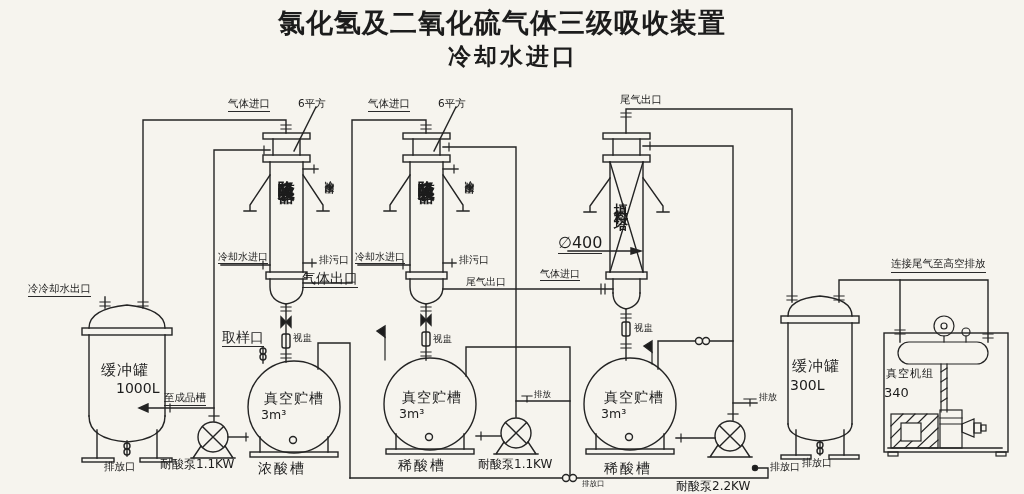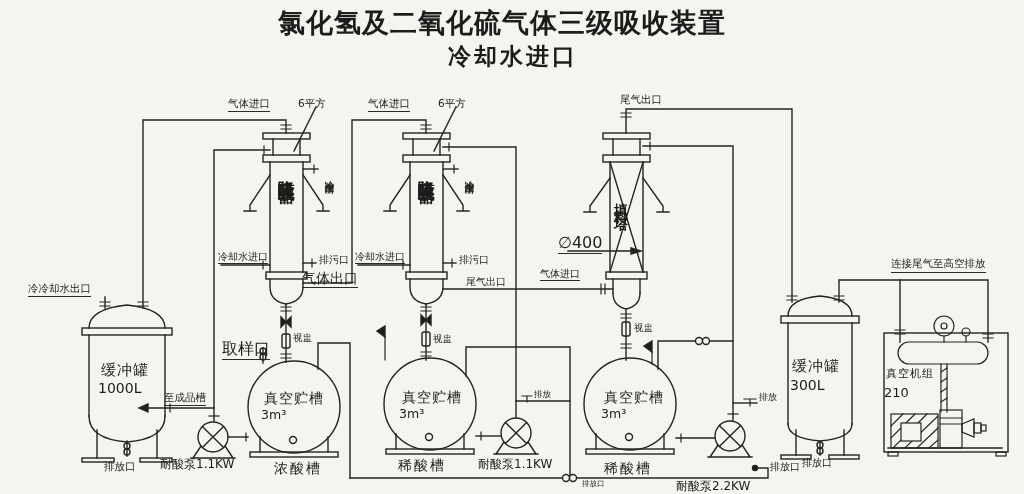--- a/index.html
+++ b/index.html
@@ -229,21 +229,21 @@
       <rect x="888" y="452" width="10" height="4"></rect>
       <rect x="996" y="452" width="10" height="4"></rect>
     </g>
   </svg>
 
   <div class="lbl ttl" style="left:278px;top:8px;font-size:27px;">氯化氢及二氧化硫气体三级吸收装置</div>
   <div class="lbl ttl" style="left:448px;top:44px;font-size:23px;letter-spacing:3px;">冷却水进口</div>
 
   <div class="lbl ul" style="left:28px;top:283px;">冷冷却水出口</div>
   <div class="lbl" style="left:101px;top:362px;font-size:15px;letter-spacing:1px;">缓冲罐</div>
-  <div class="lbl" style="left:98px;top:381px;font-size:14px;">1000L</div>
+  <div class="lbl" style="left:116px;top:381px;font-size:14px;">1000L</div>
   <div class="lbl" style="left:104px;top:461px;">排放口</div>
   <div class="lbl ul" style="left:164px;top:392px;">至成品槽</div>
   <div class="lbl" style="left:160px;top:458px;font-size:12px;">耐酸泵1.1KW</div>
 
   <div class="lbl ul" style="left:228px;top:98px;">气体进口</div>
   <div class="lbl" style="left:298px;top:98px;">6平方</div>
   <div class="lbl vl" style="left:277px;top:166px;font-size:17px;font-weight:600;letter-spacing:2px;">降膜吸收器</div>
   <div class="lbl vl" style="left:324px;top:172px;font-size:10px;letter-spacing:1px;">冷冷却水出口</div>
   <div class="lbl ul" style="left:218px;top:251px;font-size:10px;">冷却水进口</div>
   <div class="lbl" style="left:319px;top:254px;font-size:10px;">排污口</div>
@@ -255,25 +255,25 @@
   <div class="lbl vl" style="left:464px;top:172px;font-size:10px;letter-spacing:1px;">冷冷却水出口</div>
   <div class="lbl ul" style="left:355px;top:251px;font-size:10px;">冷却水进口</div>
   <div class="lbl" style="left:459px;top:254px;font-size:10px;">排污口</div>
   <div class="lbl" style="left:466px;top:276px;font-size:10px;">尾气出口</div>
 
   <div class="lbl" style="left:620px;top:94px;">尾气出口</div>
   <div class="lbl vl" style="left:613px;top:192px;font-size:14px;font-weight:600;letter-spacing:7px;">填料塔</div>
   <div class="lbl ul" style="left:558px;top:234px;font-size:16px;">∅400</div>
   <div class="lbl ul" style="left:540px;top:268px;font-size:10px;">气体进口</div>
 
-  <div class="lbl ul" style="left:222px;top:340px;font-size:16px;">取样口</div>
+  <div class="lbl ul" style="left:222px;top:330px;font-size:14px;">取样口</div>
   <div class="lbl" style="left:293px;top:333px;font-size:9.5px;">视盅</div>
   <div class="lbl" style="left:264px;top:391px;font-size:14px;letter-spacing:1px;">真空贮槽</div>
   <div class="lbl" style="left:261px;top:408px;font-size:12.5px;">3m³</div>
-  <div class="lbl" style="left:274px;top:461px;font-size:14px;letter-spacing:2px;text-align:center;">浓酸槽</div>
+  <div class="lbl" style="left:258px;top:461px;font-size:14px;letter-spacing:2px;text-align:center;">浓酸槽</div>
 
   <div class="lbl" style="left:433px;top:334px;font-size:9.5px;">视盅</div>
   <div class="lbl" style="left:402px;top:390px;font-size:14px;letter-spacing:1px;">真空贮槽</div>
   <div class="lbl" style="left:399px;top:407px;font-size:12.5px;">3m³</div>
   <div class="lbl" style="left:398px;top:458px;font-size:14px;letter-spacing:2px;">稀酸槽</div>
   <div class="lbl" style="left:478px;top:458px;font-size:12px;">耐酸泵1.1KW</div>
   <div class="lbl" style="left:534px;top:390px;font-size:8.5px;">排放</div>
 
   <div class="lbl" style="left:634px;top:323px;font-size:9.5px;">视盅</div>
   <div class="lbl" style="left:604px;top:390px;font-size:14px;letter-spacing:1px;">真空贮槽</div>
@@ -283,15 +283,15 @@
   <div class="lbl" style="left:759px;top:393px;font-size:9px;">排放</div>
 
   <div class="lbl" style="left:582px;top:480px;font-size:7.5px;">排放口</div>
   <div class="lbl" style="left:770px;top:461px;font-size:10px;">排放口</div>
 
   <div class="lbl" style="left:792px;top:358px;font-size:15px;letter-spacing:1px;">缓冲罐</div>
   <div class="lbl" style="left:790px;top:378px;font-size:14px;">300L</div>
   <div class="lbl" style="left:802px;top:457px;font-size:10px;">排放口</div>
   <div class="lbl ul" style="left:891px;top:259px;font-family:Liberation Mono, monospace;">连接尾气至高空排放</div>
   <div class="lbl" style="left:886px;top:368px;font-size:11px;letter-spacing:1px;">真空机组</div>
-  <div class="lbl" style="left:884px;top:386px;font-size:13px;">210</div>
+  <div class="lbl" style="left:884px;top:386px;font-size:13px;">340</div>
 
 </div>
 
 </body></html>

